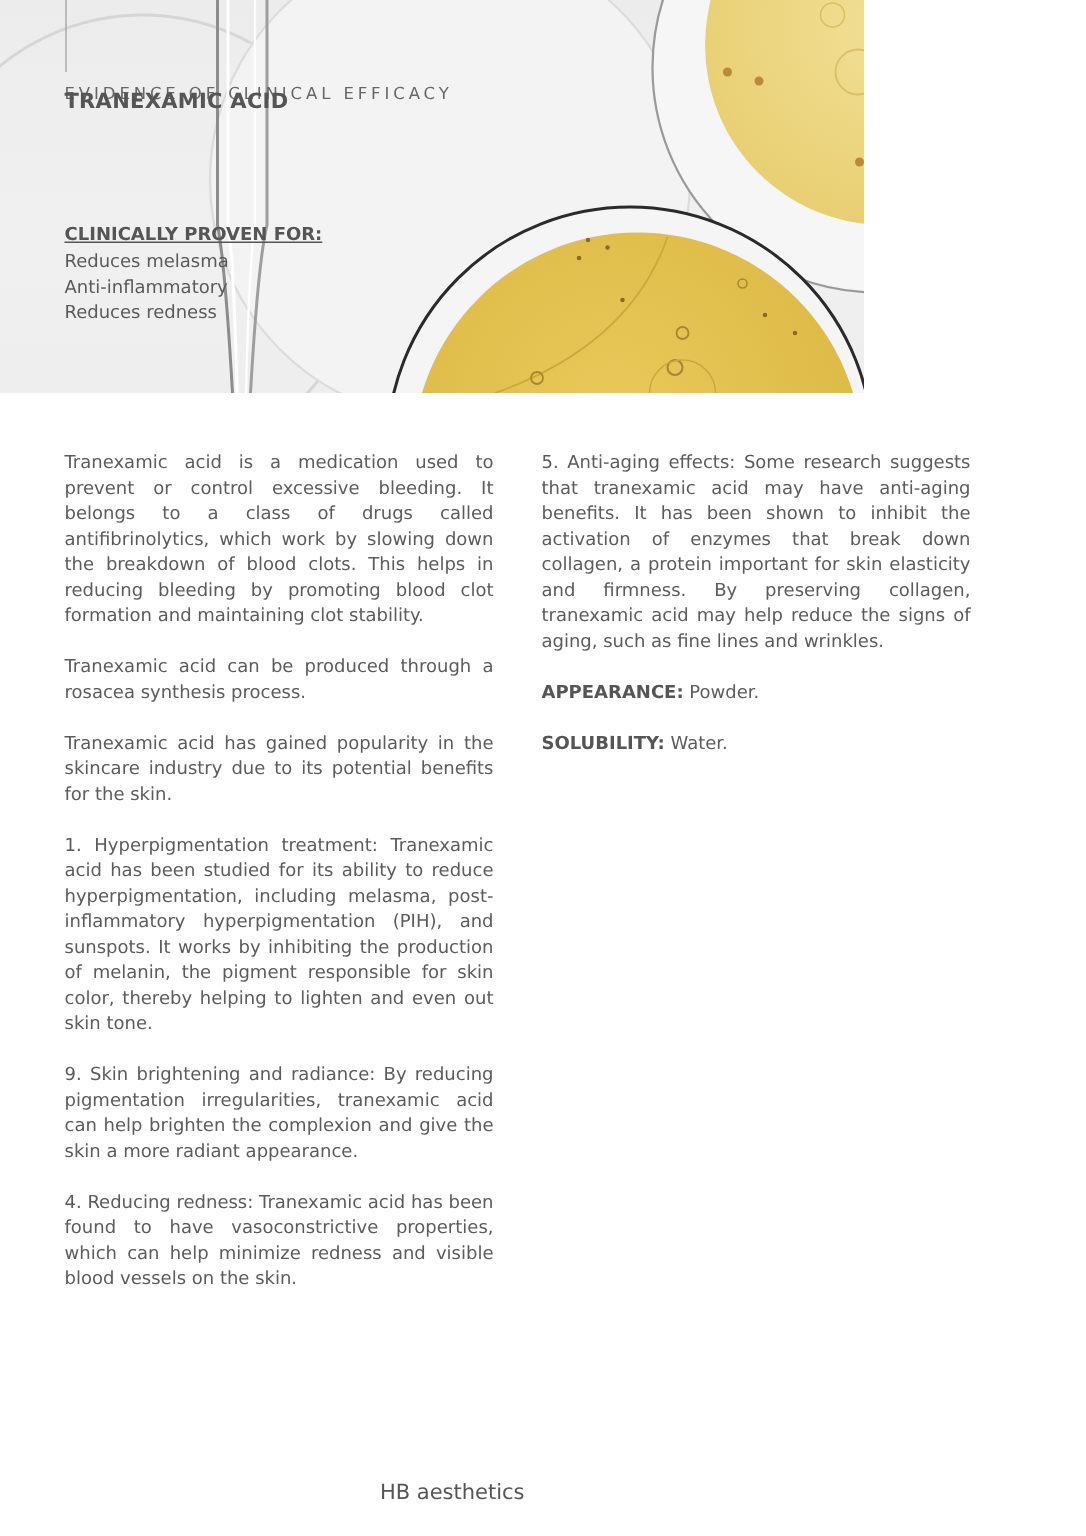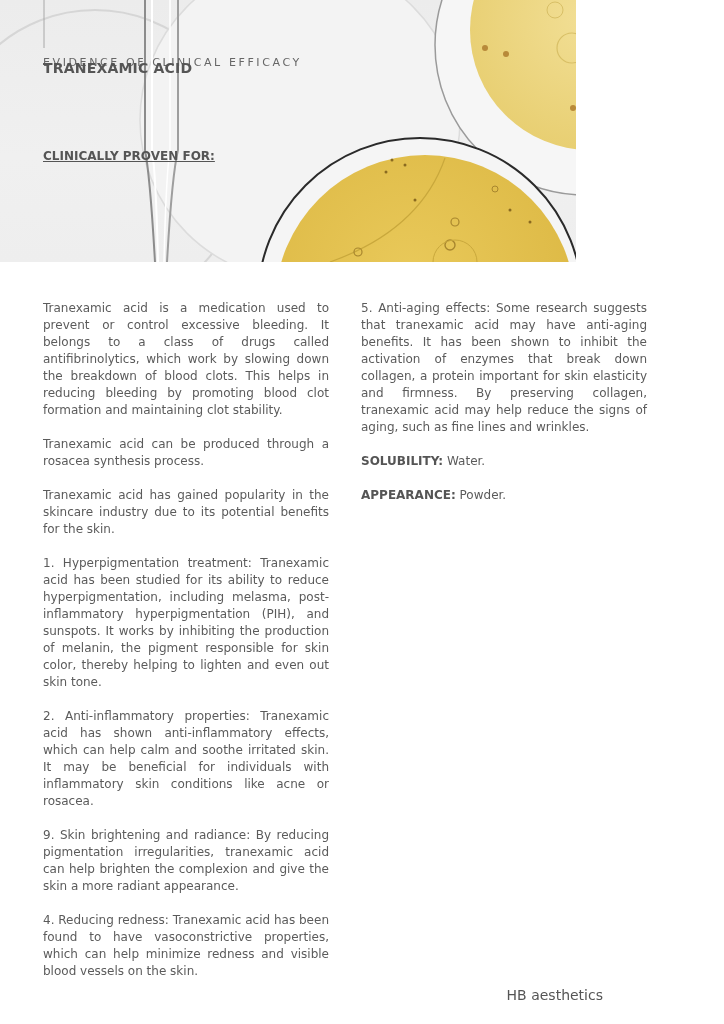--- a/index.html
+++ b/index.html
@@ -12,21 +12,21 @@
   .eyebrow { top:56px; font-size:11px; letter-spacing:2.6px; color:#666; }
   .title { top:60px; font-size:14px; font-weight:bold; color:#555; letter-spacing:0.2px; }
   .proven-heading { top:149px; font-size:12px; font-weight:bold; color:#555;text-decoration:underline; }
   .proven-list { top:166px; font-size:12px; line-height:17px; color:#5a5a5a; margin:0; padding:0; list-style:none; }
   .col { position:absolute; top:300px; width:286px; font-size:12px; line-height:17px; color:#5b5b5b; }
   .col-left { left:43px; }
   .col-right { left:361px; }
   .col p { margin:0 0 17px 0; text-align:justify; }
   .h-desc { font-weight:bold; margin:0 0 34px 0 !important; color:#555; }
   .kv b { color:#555; }
-  .footer { position:absolute; top:987px; left:0; width:603px; text-align:right; font-size:14px; color:#555; }
+  .footer { position:absolute; top:987px; left:0; width:603px; text-align:center; font-size:14px; color:#555; }
 </style>
 </head>
 <body>
 
 <div class="hero">
   <svg width="724" height="262" viewBox="0 0 724 262">
     <defs>
       <radialGradient id="serumA" cx="50%" cy="45%" r="55%">
         <stop offset="0%" stop-color="#f2df96"></stop>
         <stop offset="100%" stop-color="#e8cf72"></stop>
@@ -72,37 +72,41 @@
     <path d="M145 0 L145 150 Q150 175 155 262" fill="none" stroke="#8c8c8c" stroke-width="2"></path>
     <path d="M178 0 L178 150 Q172 175 167 262" fill="none" stroke="#9e9e9e" stroke-width="2"></path>
     <path d="M152 0 L152 150 Q156 175 158 262" fill="none" stroke="#ffffff" stroke-width="2"></path>
     <path d="M170 0 L170 150 Q166 175 164 262" fill="none" stroke="#ffffff" stroke-width="1.5"></path>
     <line x1="44" y1="0" x2="44" y2="48" stroke="#a8a8a8" stroke-width="1"></line>
   </svg>
 
   <div class="hero-text eyebrow">EVIDENCE OF CLINICAL EFFICACY</div>
   <div class="hero-text title">TRANEXAMIC ACID</div>
   <div class="hero-text proven-heading">CLINICALLY PROVEN FOR:</div>
+  <ul class="hero-text proven-list">
+    <li>Reduces melasma</li>
+    <li>Anti-inflammatory</li>
+    <li>Reduces redness</li>
+  </ul>
 </div>
 
 <div class="col col-left">
   <p>Tranexamic acid is a medication used to prevent or control excessive bleeding. It belongs to a class of drugs called antifibrinolytics, which work by slowing down the breakdown of blood clots. This helps in reducing bleeding by promoting blood clot formation and maintaining clot stability.</p>
   <p>Tranexamic acid can be produced through a rosacea synthesis process.</p>
   <p>Tranexamic acid has gained popularity in the skincare industry due to its potential benefits for the skin.</p>
   <p>1. Hyperpigmentation treatment: Tranexamic acid has been studied for its ability to reduce hyperpigmentation, including melasma, post-inflammatory hyperpigmentation (PIH), and sunspots. It works by inhibiting the production of melanin, the pigment responsible for skin color, thereby helping to lighten and even out skin tone.</p>
-  <p>2. Anti-inflammatory properties: Tranexamic acid has shown anti-inflammatory effects, which can help calm and soothe irritated skin. It may be beneficial for individuals with inflammatory skin conditions like acne or rosacea.</p>
   <p>9. Skin brightening and radiance: By reducing pigmentation irregularities, tranexamic acid can help brighten the complexion and give the skin a more radiant appearance.</p>
   <p>4. Reducing redness: Tranexamic acid has been found to have vasoconstrictive properties, which can help minimize redness and visible blood vessels on the skin.</p>
 </div>
 
 <div class="col col-right">
   <p>5. Anti-aging effects: Some research suggests that tranexamic acid may have anti-aging benefits. It has been shown to inhibit the activation of enzymes that break down collagen, a protein important for skin elasticity and firmness. By preserving collagen, tranexamic acid may help reduce the signs of aging, such as fine lines and wrinkles.</p>
   <p class="kv">
+    <b>APPEARANCE:</b>
+    <span>Powder.</span>
+  </p>
+  <p class="kv">
     <b>SOLUBILITY:</b>
     <span>Water.</span>
-  </p>
-  <p class="kv">
-    <b>APPEARANCE:</b>
-    <span>Powder.</span>
   </p>
 </div>
 
 <div class="footer">HB aesthetics</div>
 
 </body></html>

